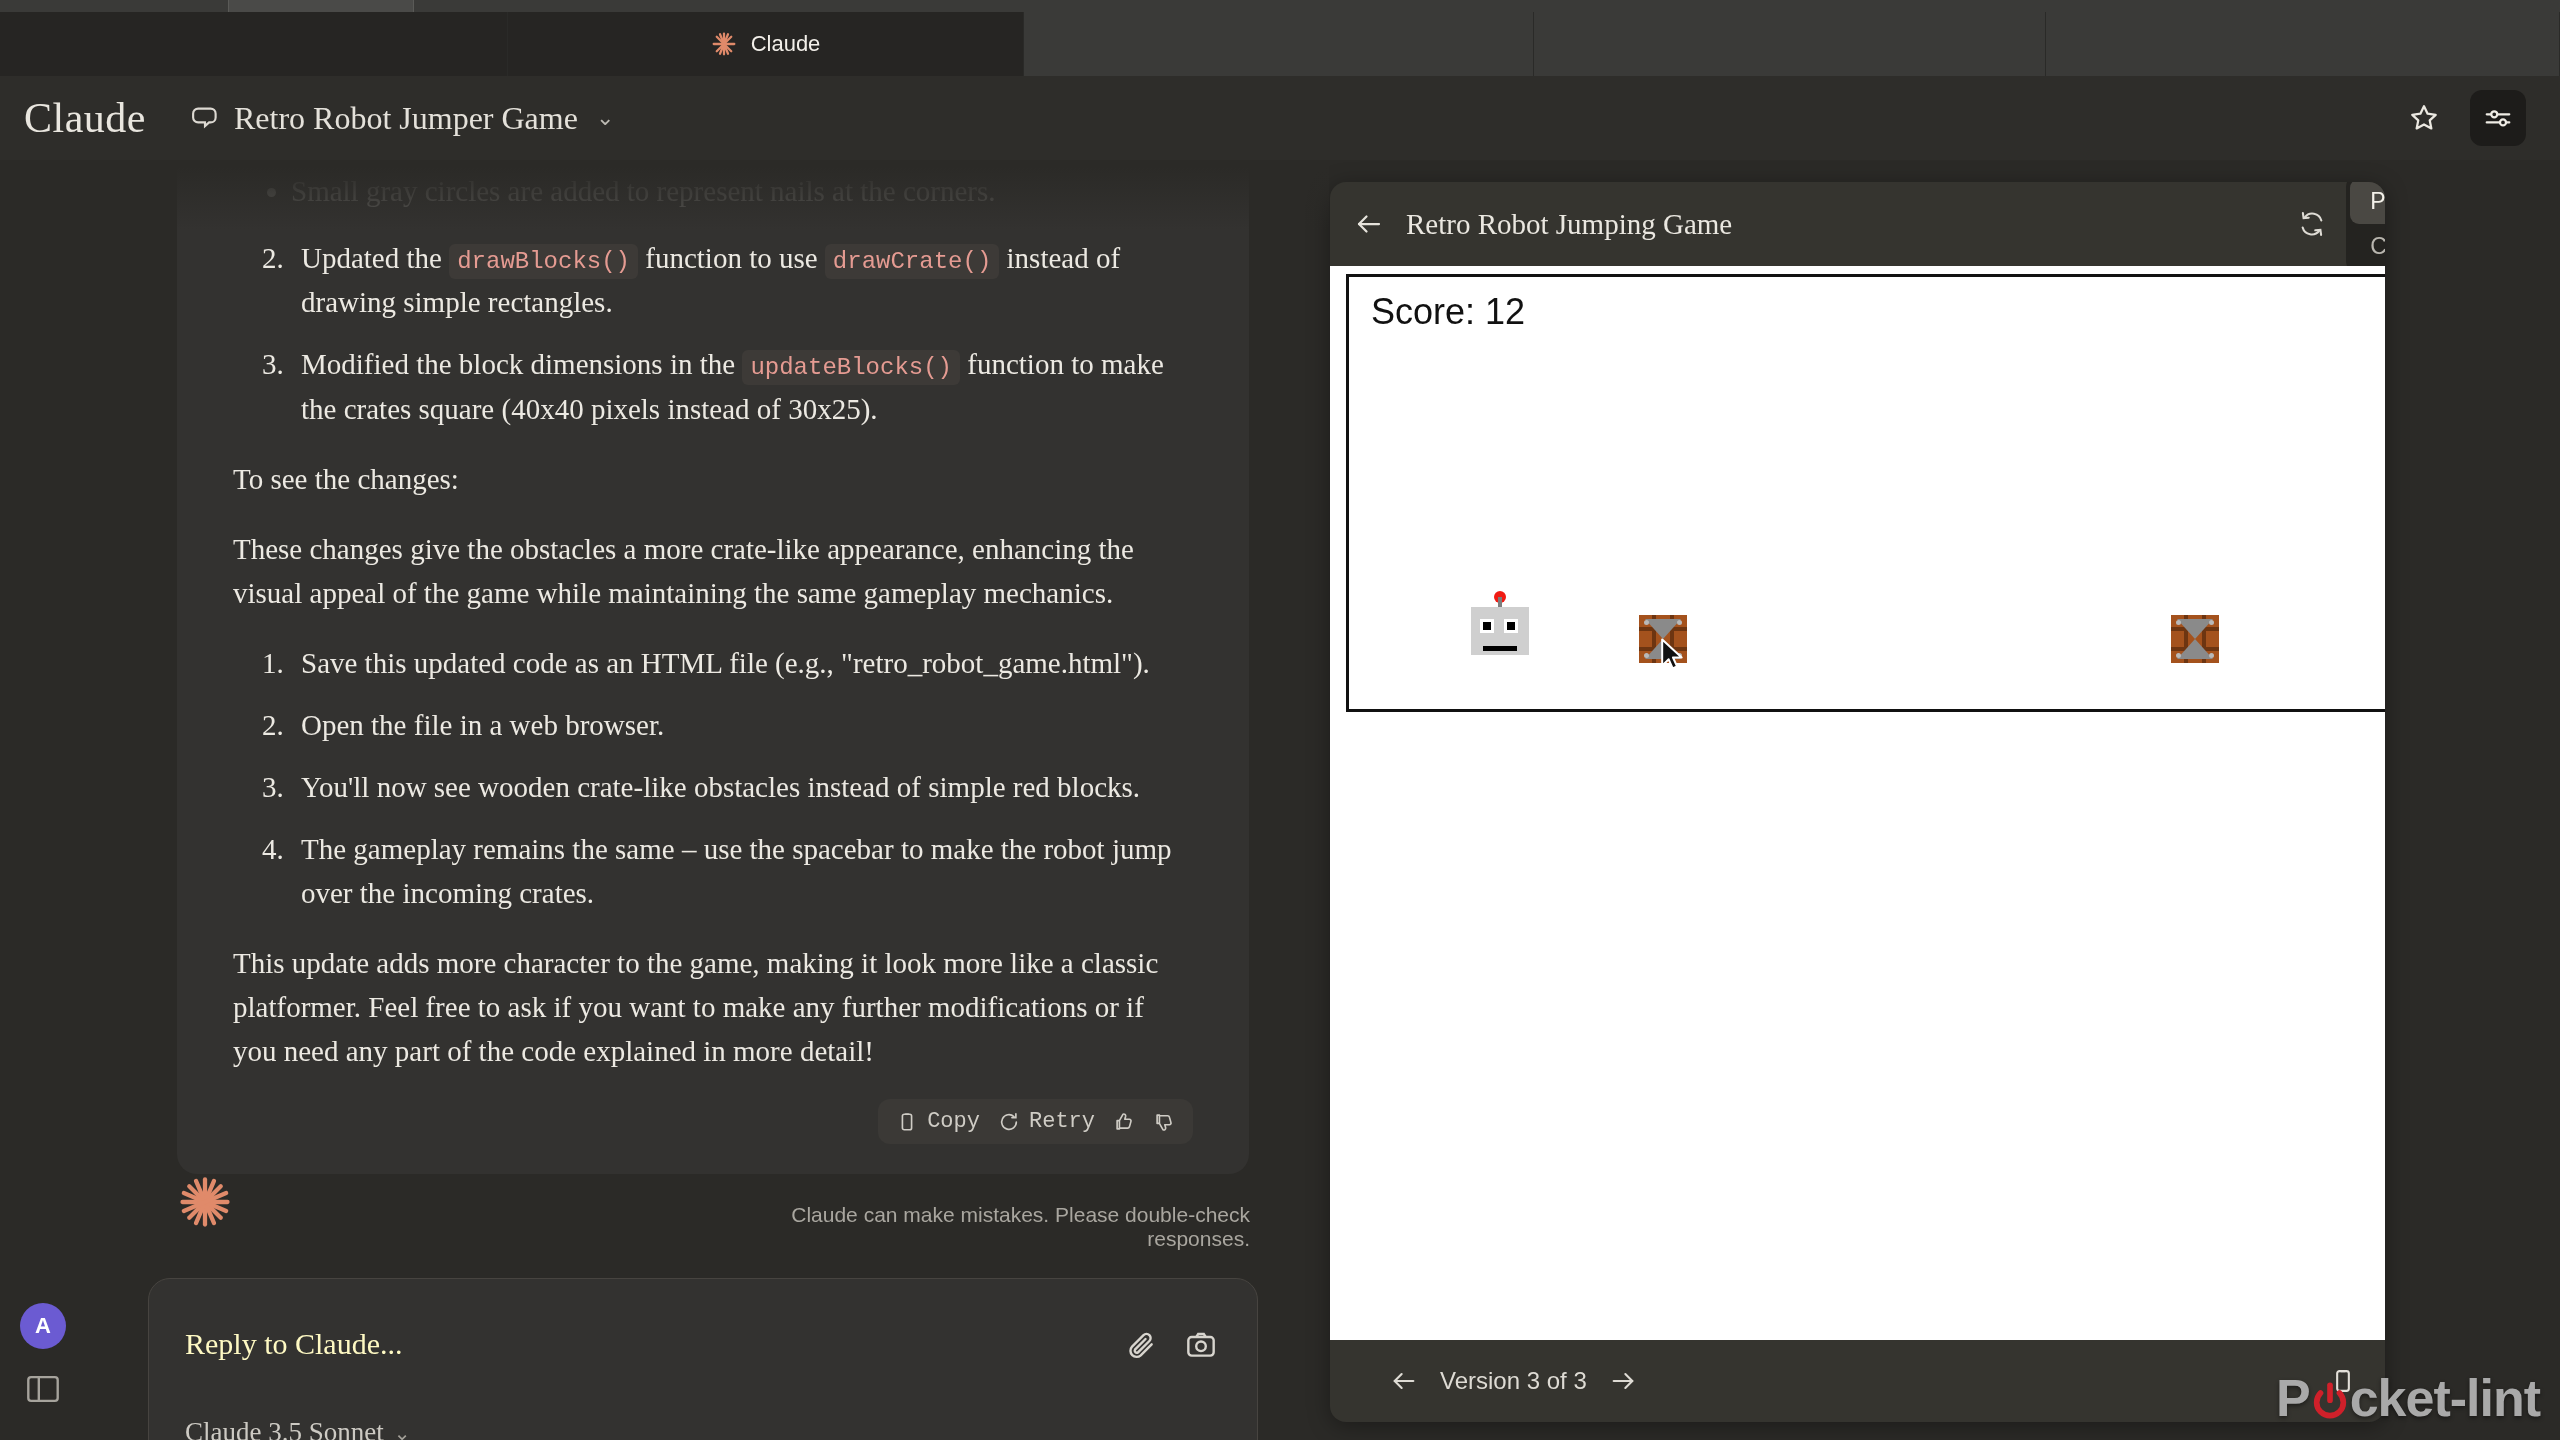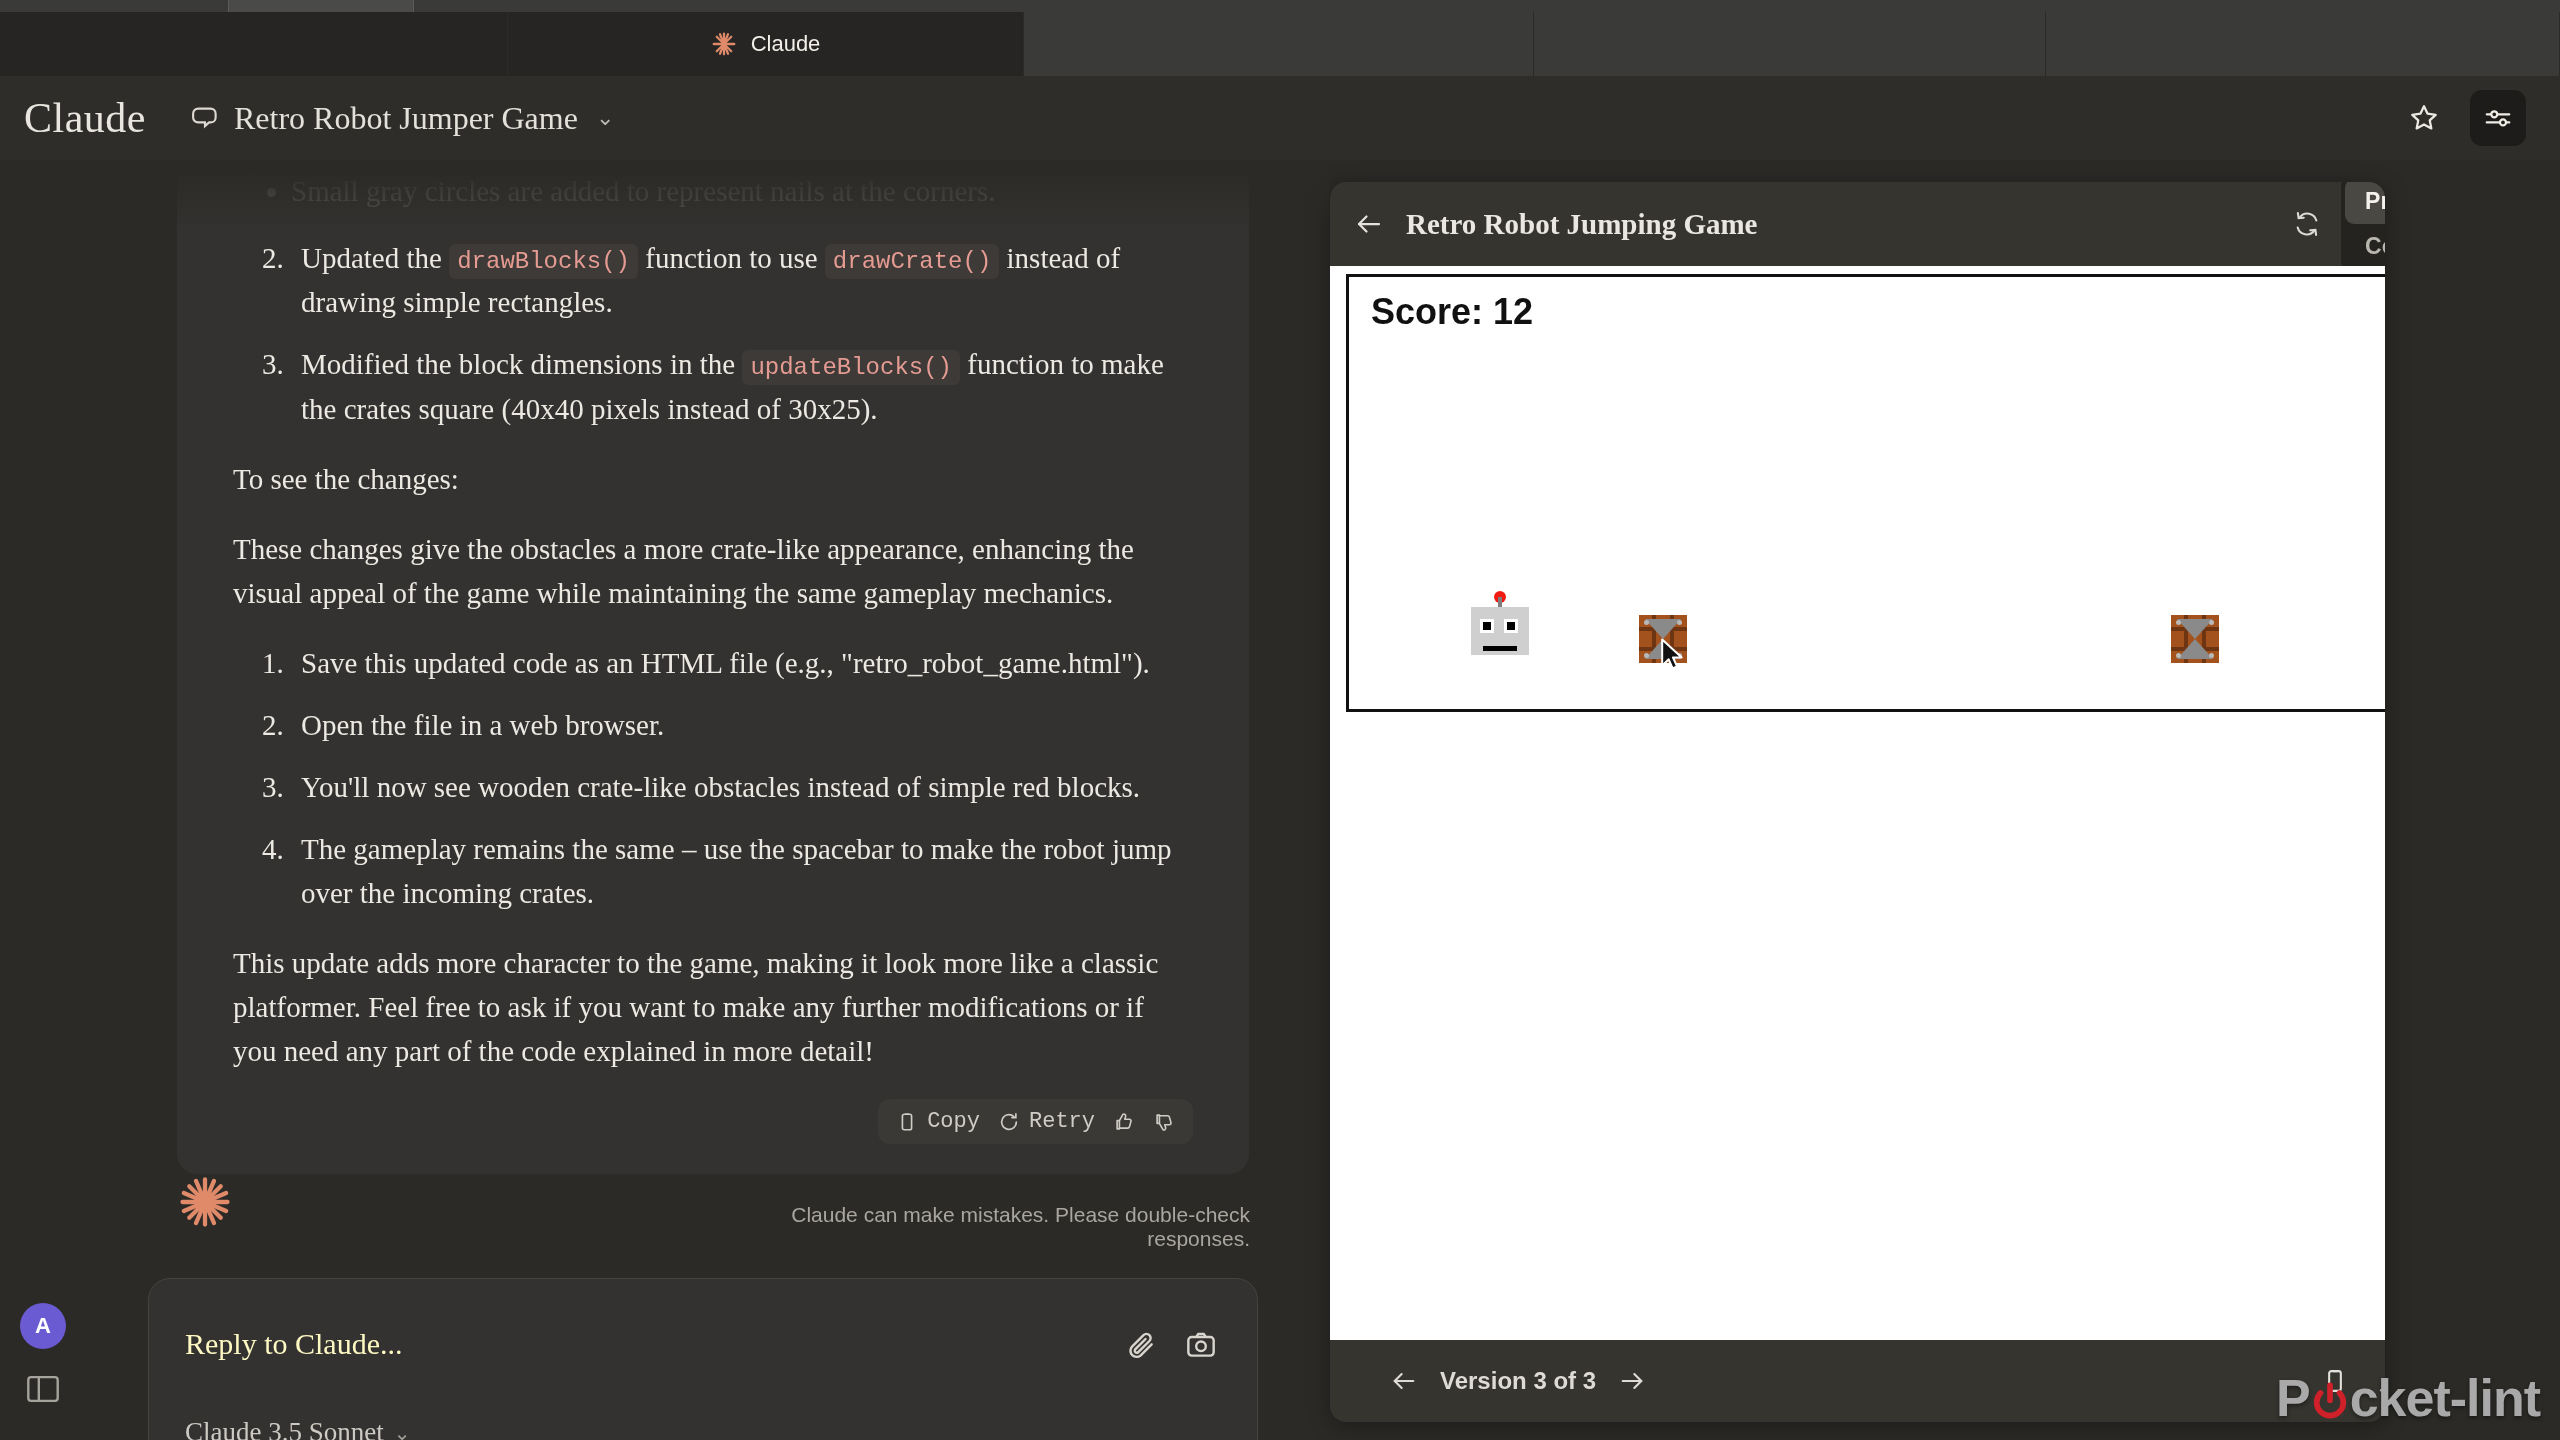--- a/index.html
+++ b/index.html
@@ -123,21 +123,20 @@
     position: absolute; left: 36px; top: 138px; display: flex; align-items: center; gap: 10px;
     font-family: "Liberation Serif", serif; font-size: 27px; color: #cdcac3;
   }
   .model-pill .chev { font-size: 20px; color: #a4a199; }
 
   
   .art {
     position: absolute; top: 182px; left: 1330px; width: 1055px; height: 1240px;
     background: #35342f; border-radius: 16px; overflow: hidden;
     box-shadow: 0 4px 22px rgba(0,0,0,.35);
-    font-weight: bold;
   }
   .art-hdr { position: absolute; top: 0; left: 0; width: 1222px; height: 84px; display: flex; align-items: center; }
   .art-back { margin-left: 24px; color: #e6e3dc; display:flex; }
   .art-title { margin-left: 22px; font-family: "Liberation Serif", serif; font-size: 29px; color: #eae7e0; }
   .art-hdr-right { margin-left: auto; display: flex; align-items: center; gap: 20px; margin-right: 26px; }
   .seg {
     display: flex; background: #242320; border-radius: 12px; padding: 4px;
     font-size: 23px; font-family: "Liberation Sans", sans-serif; flex-direction: column;
   }
   .seg > div { padding: 9px 20px; border-radius: 9px; color: #b9b6af; }

